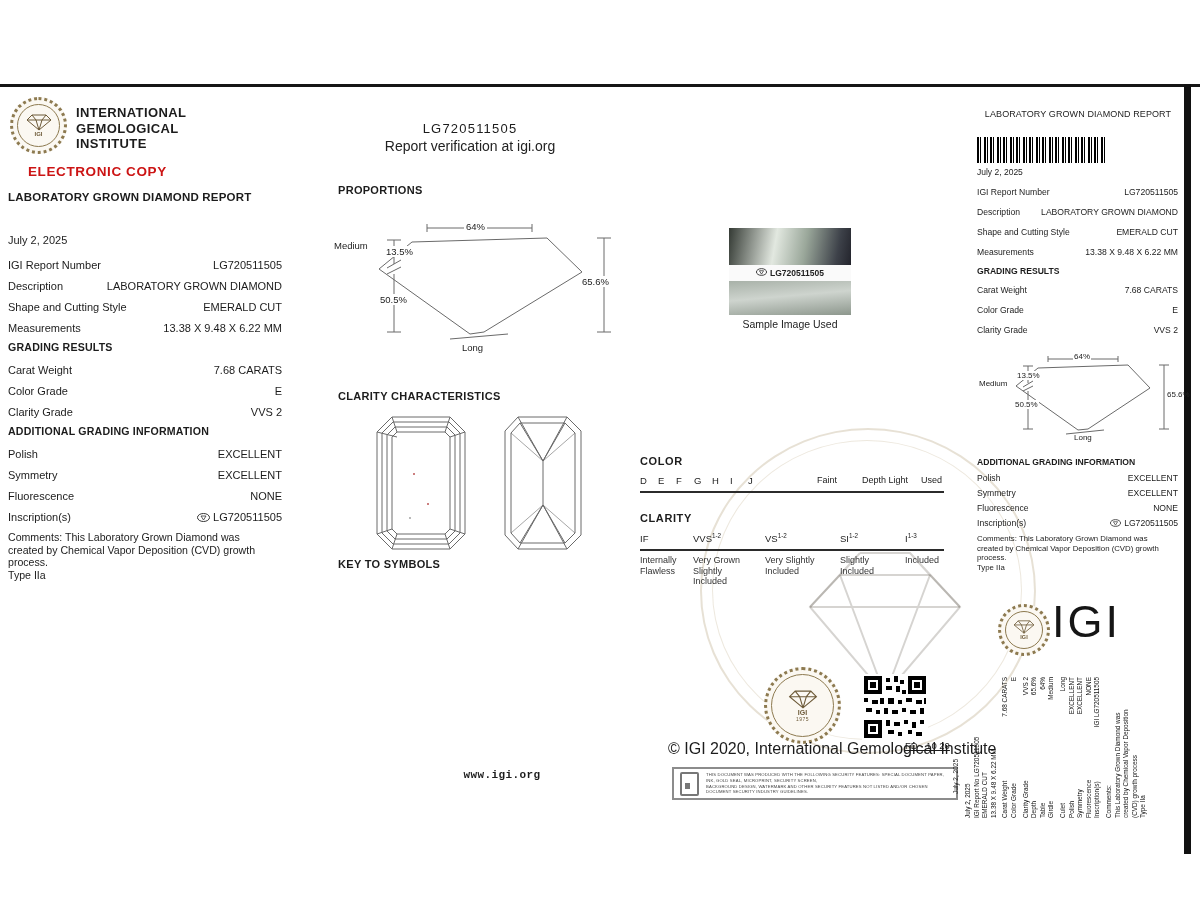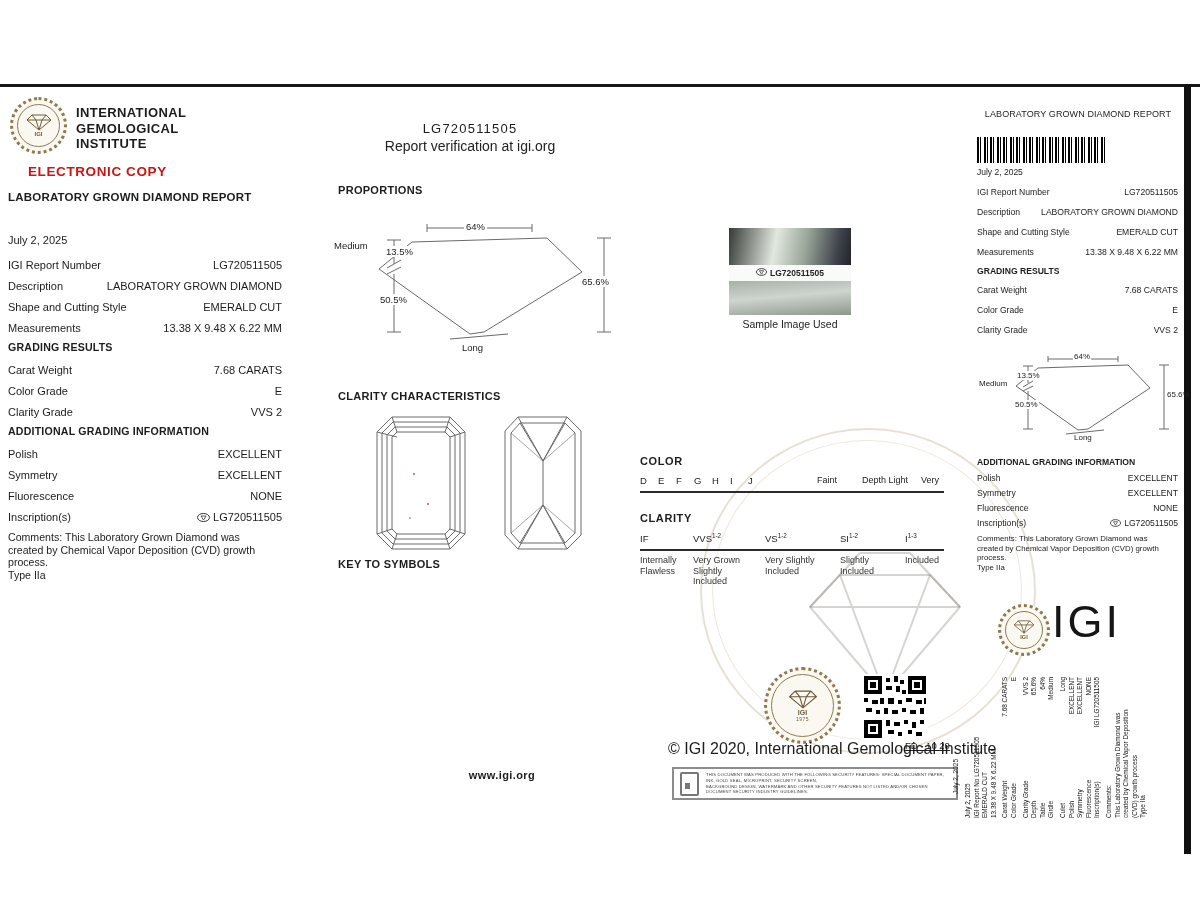--- a/index.html
+++ b/index.html
@@ -80,21 +80,21 @@
   .gseal{left:764px;top:667px;width:77px;height:77px;}
   .gseal .seal-in{color:#6d5a38;}
   .qr{left:862px;top:674px;}
   .copyr{left:668px;top:740px;font-size:16px;}
   .fcode{left:905px;top:740px;font-size:9.5px;text-decoration:underline;}
   .fine{left:672px;top:767px;width:286px;height:33px;border:2px solid #8c8c8c;background:#fff;
         display:flex;align-items:center;padding:0 6px;gap:7px;box-sizing:border-box;}
   .doc-ic{width:15px;height:20px;border:2px solid #777;border-radius:2px;position:relative;flex:0 0 auto;}
   .doc-ic i{position:absolute;left:3px;top:9px;width:5px;height:6px;background:#777;}
   .fine-tx{font-size:4.2px;line-height:5.6px;color:#444;letter-spacing:.15px;}
-  .web{left:432px;top:769px;width:140px;text-align:center;font-weight:bold;font-size:11px;letter-spacing:.4px;}
+  .web{left:432px;top:769px;width:140px;text-align:center;font-weight:bold;font-size:11px;letter-spacing:.4px;font-family:Liberation Mono, monospace;}
   .side-date{left:952px;top:794px;font-size:6.5px;transform:rotate(-90deg);transform-origin:top left;color:#222;}
 
   
   .stitle{left:975px;top:109px;width:206px;text-align:center;font-size:9px;letter-spacing:.1px;}
   .barcode{left:977px;top:137px;width:128px;height:26px;
     background:repeating-linear-gradient(90deg,#000 0 2px,#fff 2px 3px,#000 3px 4px,#fff 4px 7px,#000 7px 9px,#fff 9px 10px,#000 10px 11px,#fff 11px 13px);}
   .sdate{left:977px;top:167px;font-size:8.5px;}
   .sp{left:977px;top:186px;width:201px;}
   .srow{display:flex;justify-content:space-between;font-size:8.6px;line-height:12px;margin-bottom:8px;}
   .ssec{font-size:8.6px;font-weight:bold;margin:1px 0 8px;}
@@ -283,21 +283,21 @@
           <span>D</span>
           <span>E</span>
           <span>F</span>
           <span>G</span>
           <span>H</span>
           <span>I</span>
           <span>J</span>
         </span>
       <span class="fancy f1">Faint</span>
       <span class="fancy f2">Depth Light</span>
-      <span class="fancy f3">Very</span>
+      <span class="fancy f3">Used</span>
     </div>
     <div class="srule"></div>
   </div>
 
   <div class="abs clarwrap">
     <div class="scale-h">CLARITY</div>
     <div class="cgr">
         <span class="cg"><span>IF</span><sup></sup></span>
         <span class="cg"><span>VVS</span><sup>1-2</sup></span>
         <span class="cg"><span>VS</span><sup>1-2</sup></span>

